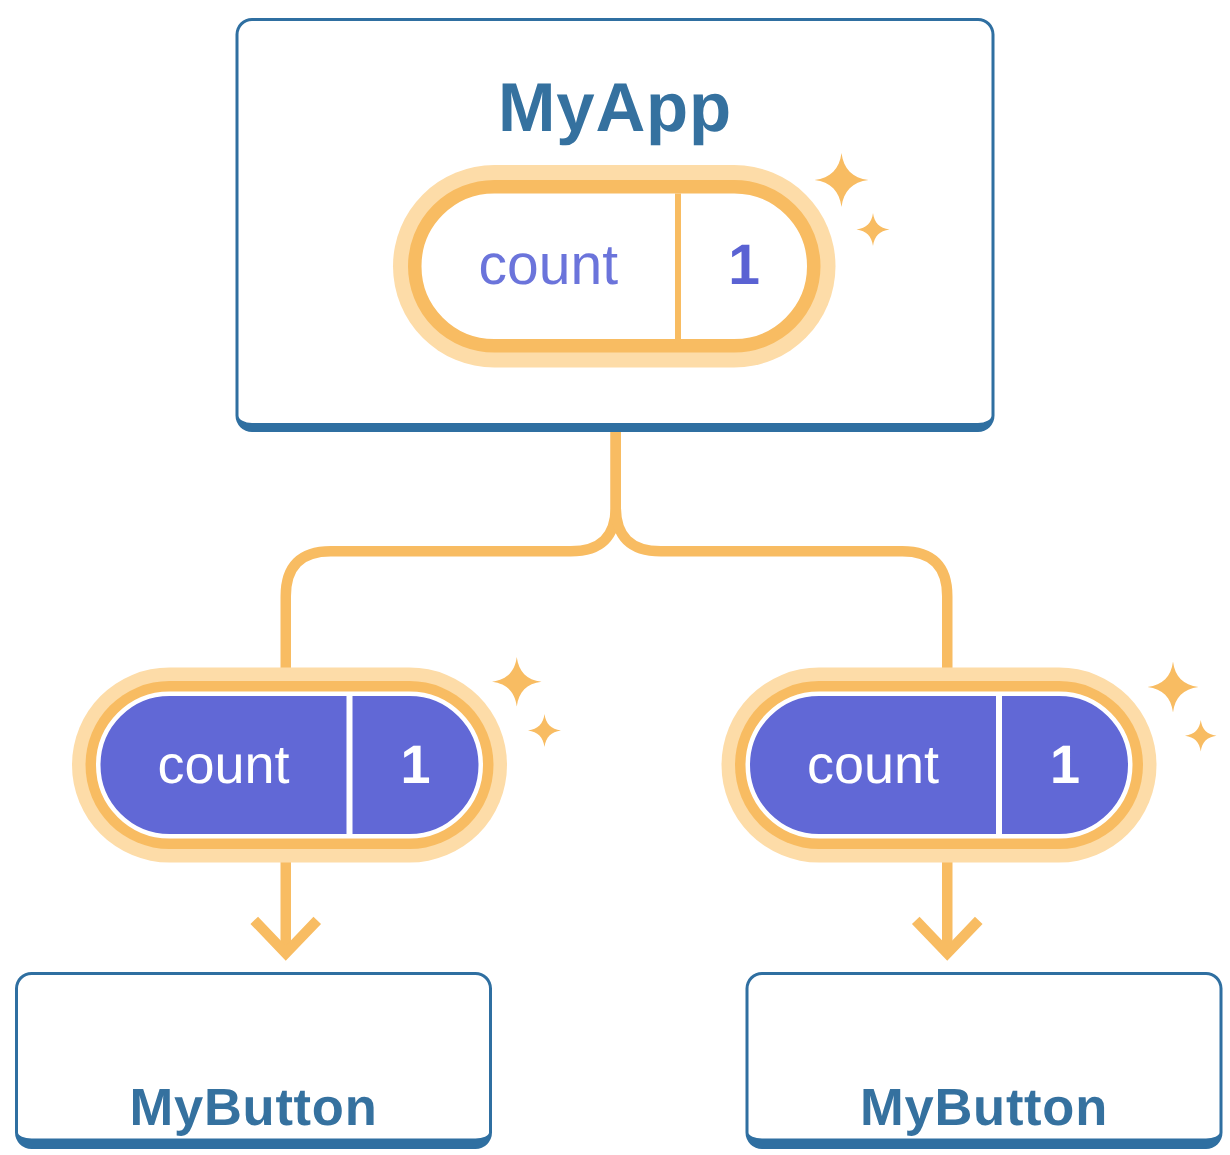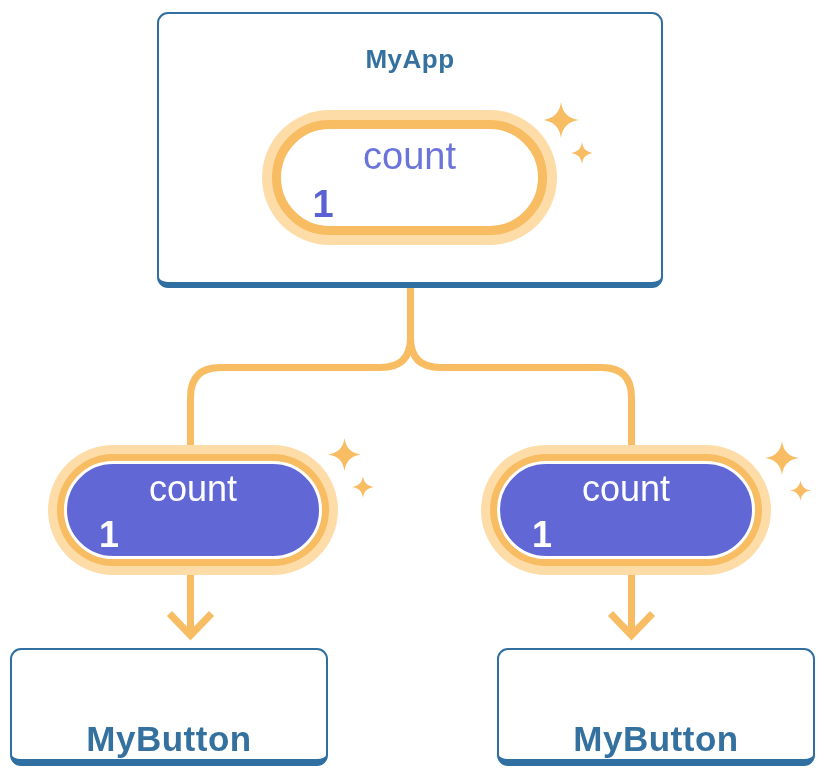--- a/index.html
+++ b/index.html
@@ -40,34 +40,33 @@
   }
   .card.root {
     left: 157px; top: 12px;
     width: 506px; height: 276px;
     align-items: flex-start;
   }
   .card.child-left  { left: 10px;  top: 648px; width: 318px; height: 118px; border-bottom-width: 7px; }
   .card.child-right { left: 497px; top: 648px; width: 318px; height: 118px; border-bottom-width: 7px; }
   .card-title {
     color: var(--card-text);
-    font-size: 26px;
+    font-size: 46px;
     font-weight: bold;
     letter-spacing: 0.5px;
   }
   .card.root .card-title { margin-top: 30px; }
   .card.child-left .card-title, .card.child-right .card-title { font-size: 35px; }
   
   .pill {
     position: absolute;
     z-index: 3;
     display: flex;
     align-items: stretch;
     border-radius: 999px;
-    flex-direction: column;
   }
   .pill-light {
     left: 272px; top: 120px;
     width: 275px; height: 115px;
     background: #ffffff;
     border: 9px solid var(--orange);
     box-shadow: 0 0 0 10px var(--glow);
   }
   .pill-light .pill-divider { width: 4px; background: var(--orange); }
   .pill-light .pill-label { color: var(--purple-text); font-size: 38px; }

